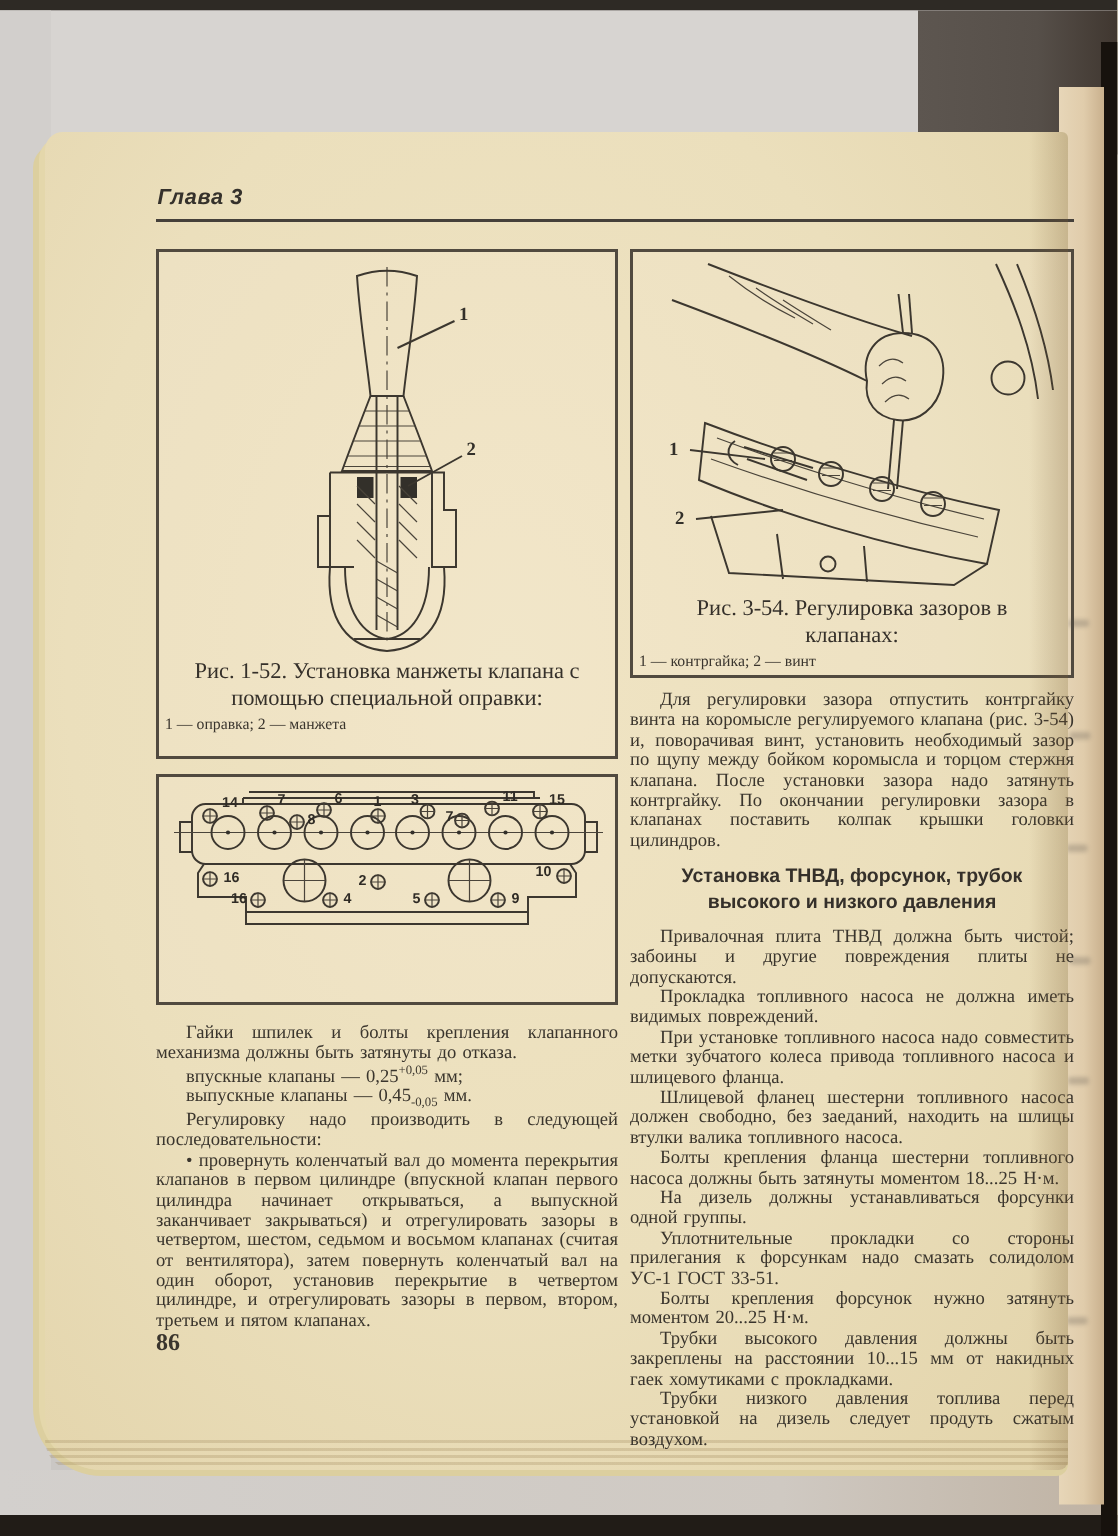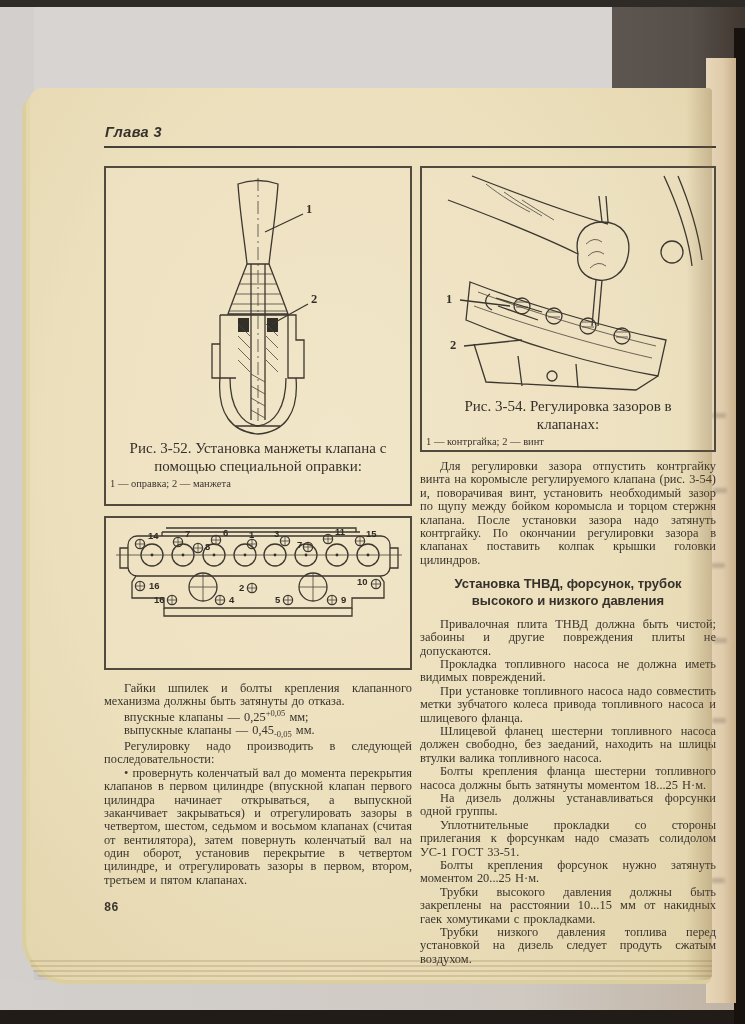--- a/index.html
+++ b/index.html
@@ -72,22 +72,22 @@
       font-size:9.5px;color:#2f2b25;}
 
   
   p.body{margin:0;font-size:12.4px;line-height:1.08;text-align:justify;
      text-indent:20px;color:#3a352d;word-spacing:1px;}
   p.body.nojust{text-align:left;}
   sup,sub{font-size:8.5px;}
   .sec-heading{font-family:"Liberation Sans",sans-serif;font-weight:bold;
      font-size:13px;line-height:1.3;text-align:center;color:#35302a;
      margin:9px 4px 8px 4px;}
-  .page-number{margin-top:14px;font-family:Liberation Mono, monospace;
-     font-weight:bold;font-size:12px;color:#3a352d;}
+  .page-number{font-family:Liberation Serif, serif;
+     font-weight:bold;font-size:16px;color:#3a352d;}
 </style>
 </head>
 <body>
 
 <div class="scan">
 
   <div class="bg-top-dark"></div>
   <div class="bg-top-gray"></div>
   <div class="bg-left-gray"></div>
   <div class="bg-top-right"></div>
@@ -141,21 +141,21 @@
             <path class="lnthin" d="M141,200 l14,8 M141,212 l14,8 M141,224 l14,8 M141,236 l14,8"></path>
 
             <path class="ln" d="M120,204 C120,234 132,250 148,252 C164,250 176,234 176,204"></path>
             <path class="ln" d="M110,204 C107,240 122,258 148,260 C174,258 189,240 186,204"></path>
             <path class="ln" d="M126,252 L170,252"></path>
           </svg>
           <span class="callout" style="left:196px;top:28px">1</span>
           <span class="callout" style="left:201px;top:118px">2</span>
         </div>
         <figcaption>
-          <div class="figcap">Рис. 3-52. Установка манжеты клапана с помощью специальной оправки:</div>
+          <div class="figcap">Рис. 1-52. Установка манжеты клапана с помощью специальной оправки:</div>
           <div class="figleg">1 — оправка; 2 — манжета</div>
         </figcaption>
       </figure>
 
       <figure class="figbox fig353" style="margin:0 0 12px 0;text-decoration:underline;">
         <div class="drawing" style="width:296px;height:100px;">
           <svg width="296" height="100" viewBox="0 0 296 100">
 
             <path class="ln" d="M52,8 L250,8 M56,4 L246,4 L246,8 M52,8 L52,12"></path>
 

